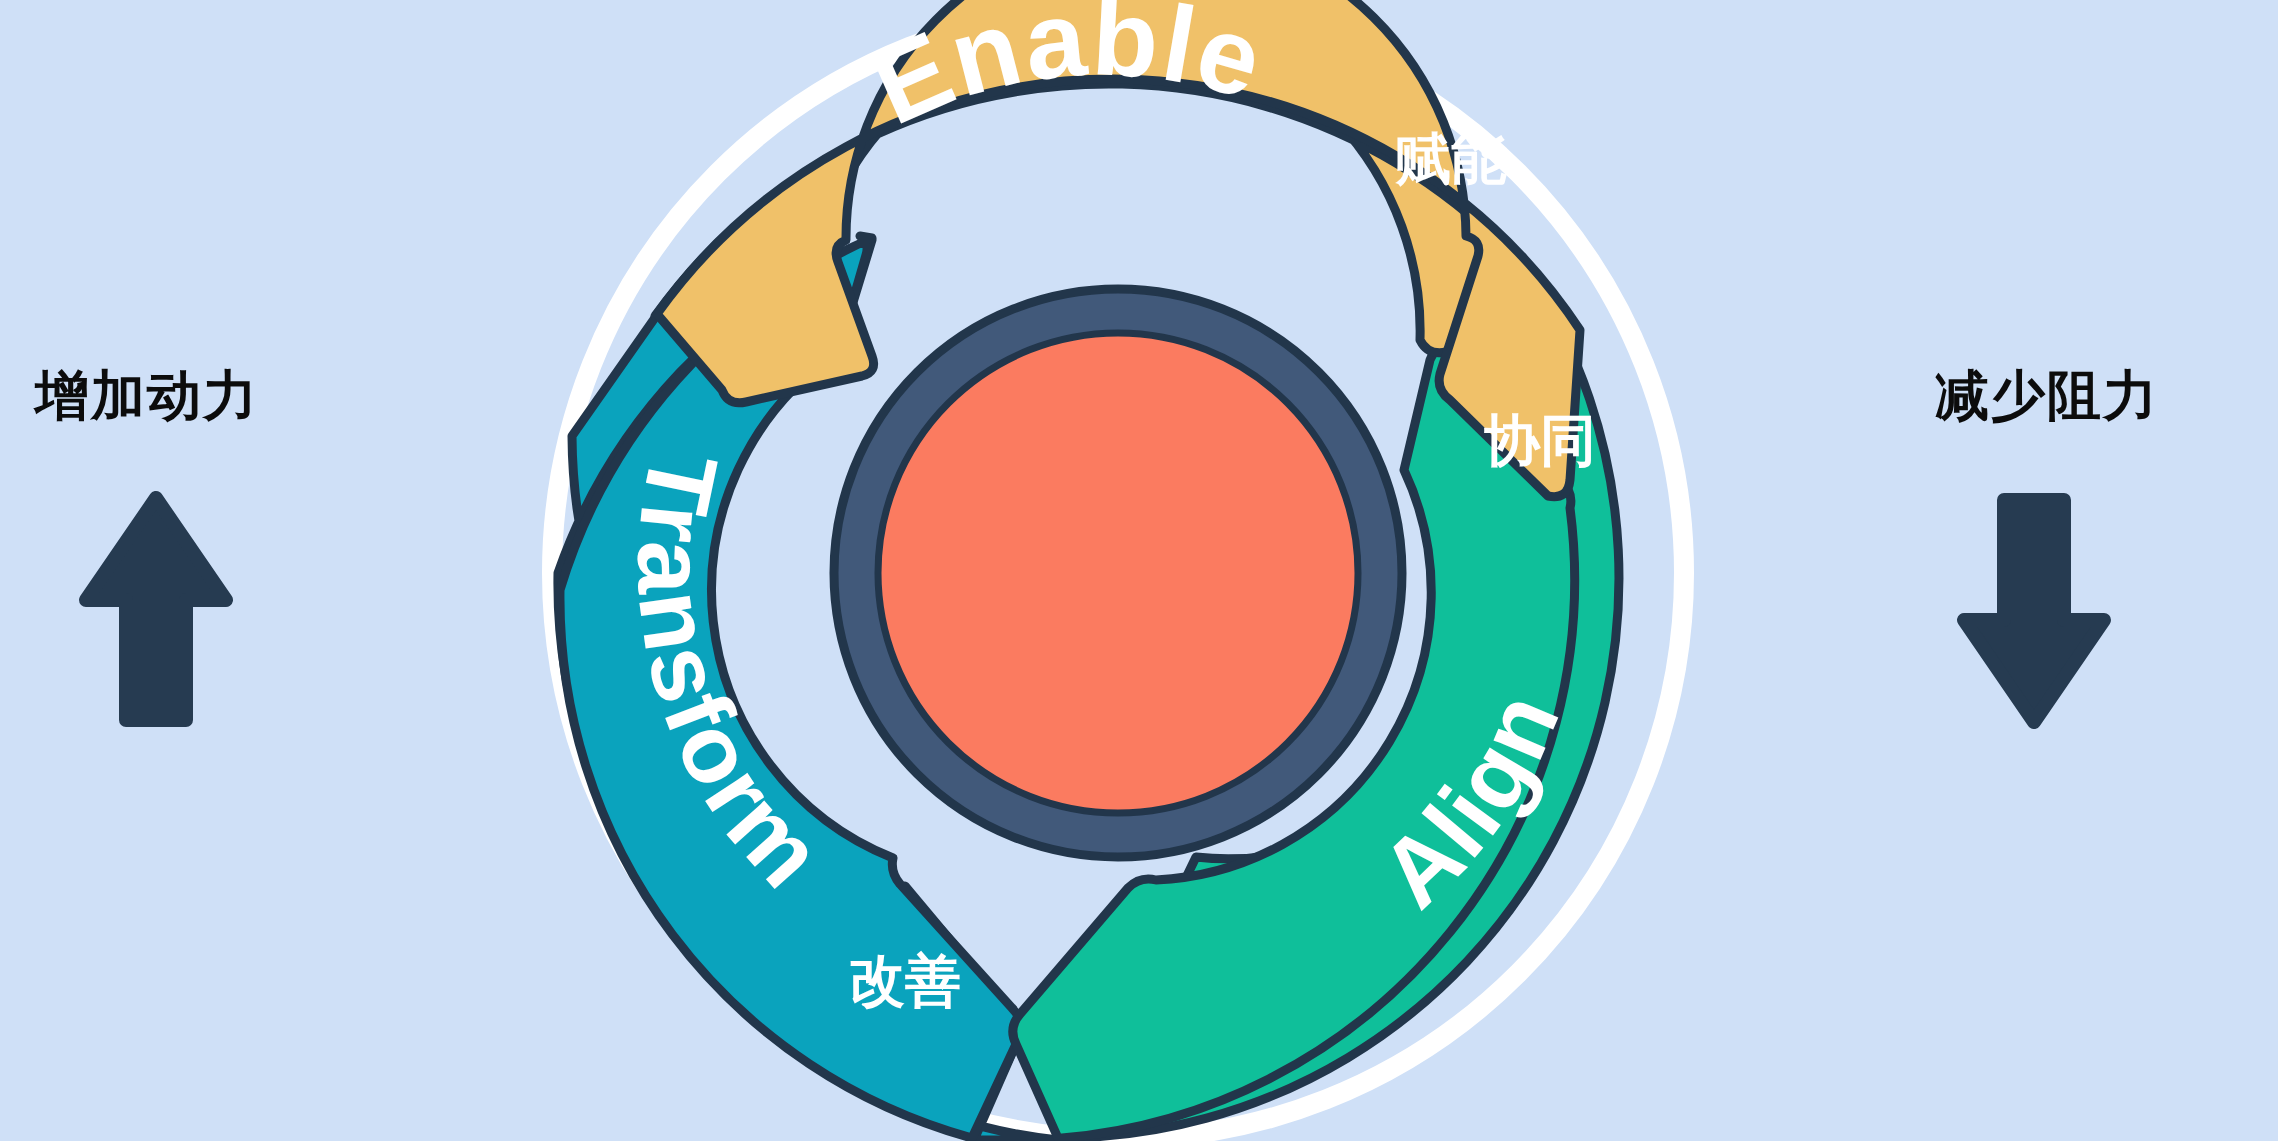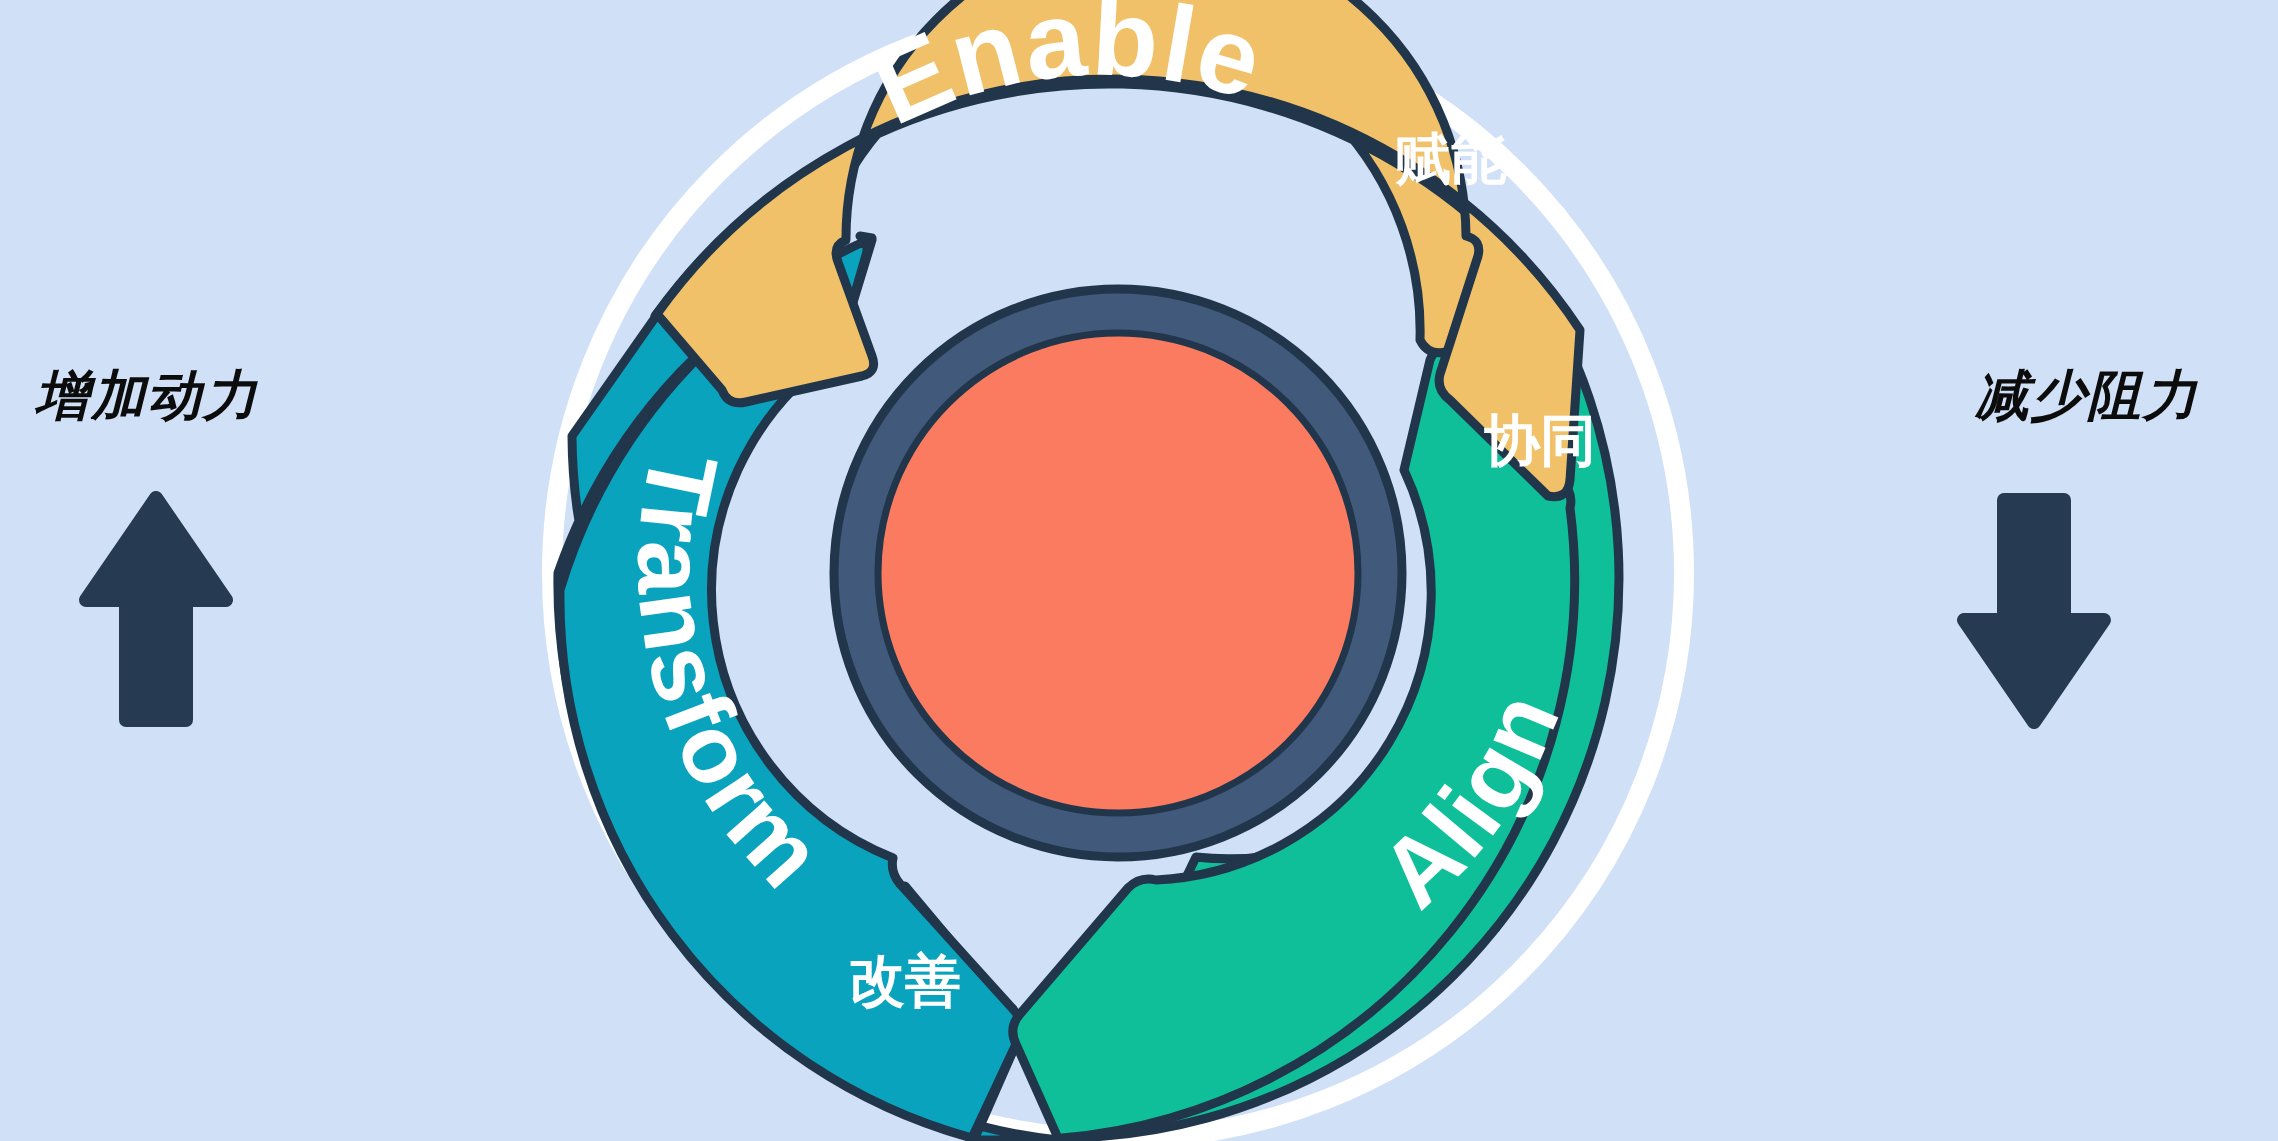--- a/index.html
+++ b/index.html
@@ -28,24 +28,23 @@
     display: block;
   }
   .side-label {
     position: absolute;
     font-weight: bold;
     font-size: 54px;
     color: #0c0c0c;
     letter-spacing: 2px;
     white-space: nowrap;
     line-height: 1;
-    font-style: italic;
   }
   #label-left  { left: 35px;  top: 368px; }
-  #label-right { left: 1935px; top: 368px; margin-left: 40px; }
+  #label-right { left: 1935px; top: 368px; }
 </style>
 </head>
 <body>
 
 <div id="stage">
 
   <svg class="diagram" viewBox="0 0 2278 1141" xmlns="http://www.w3.org/2000/svg">
 
     <defs>
 

